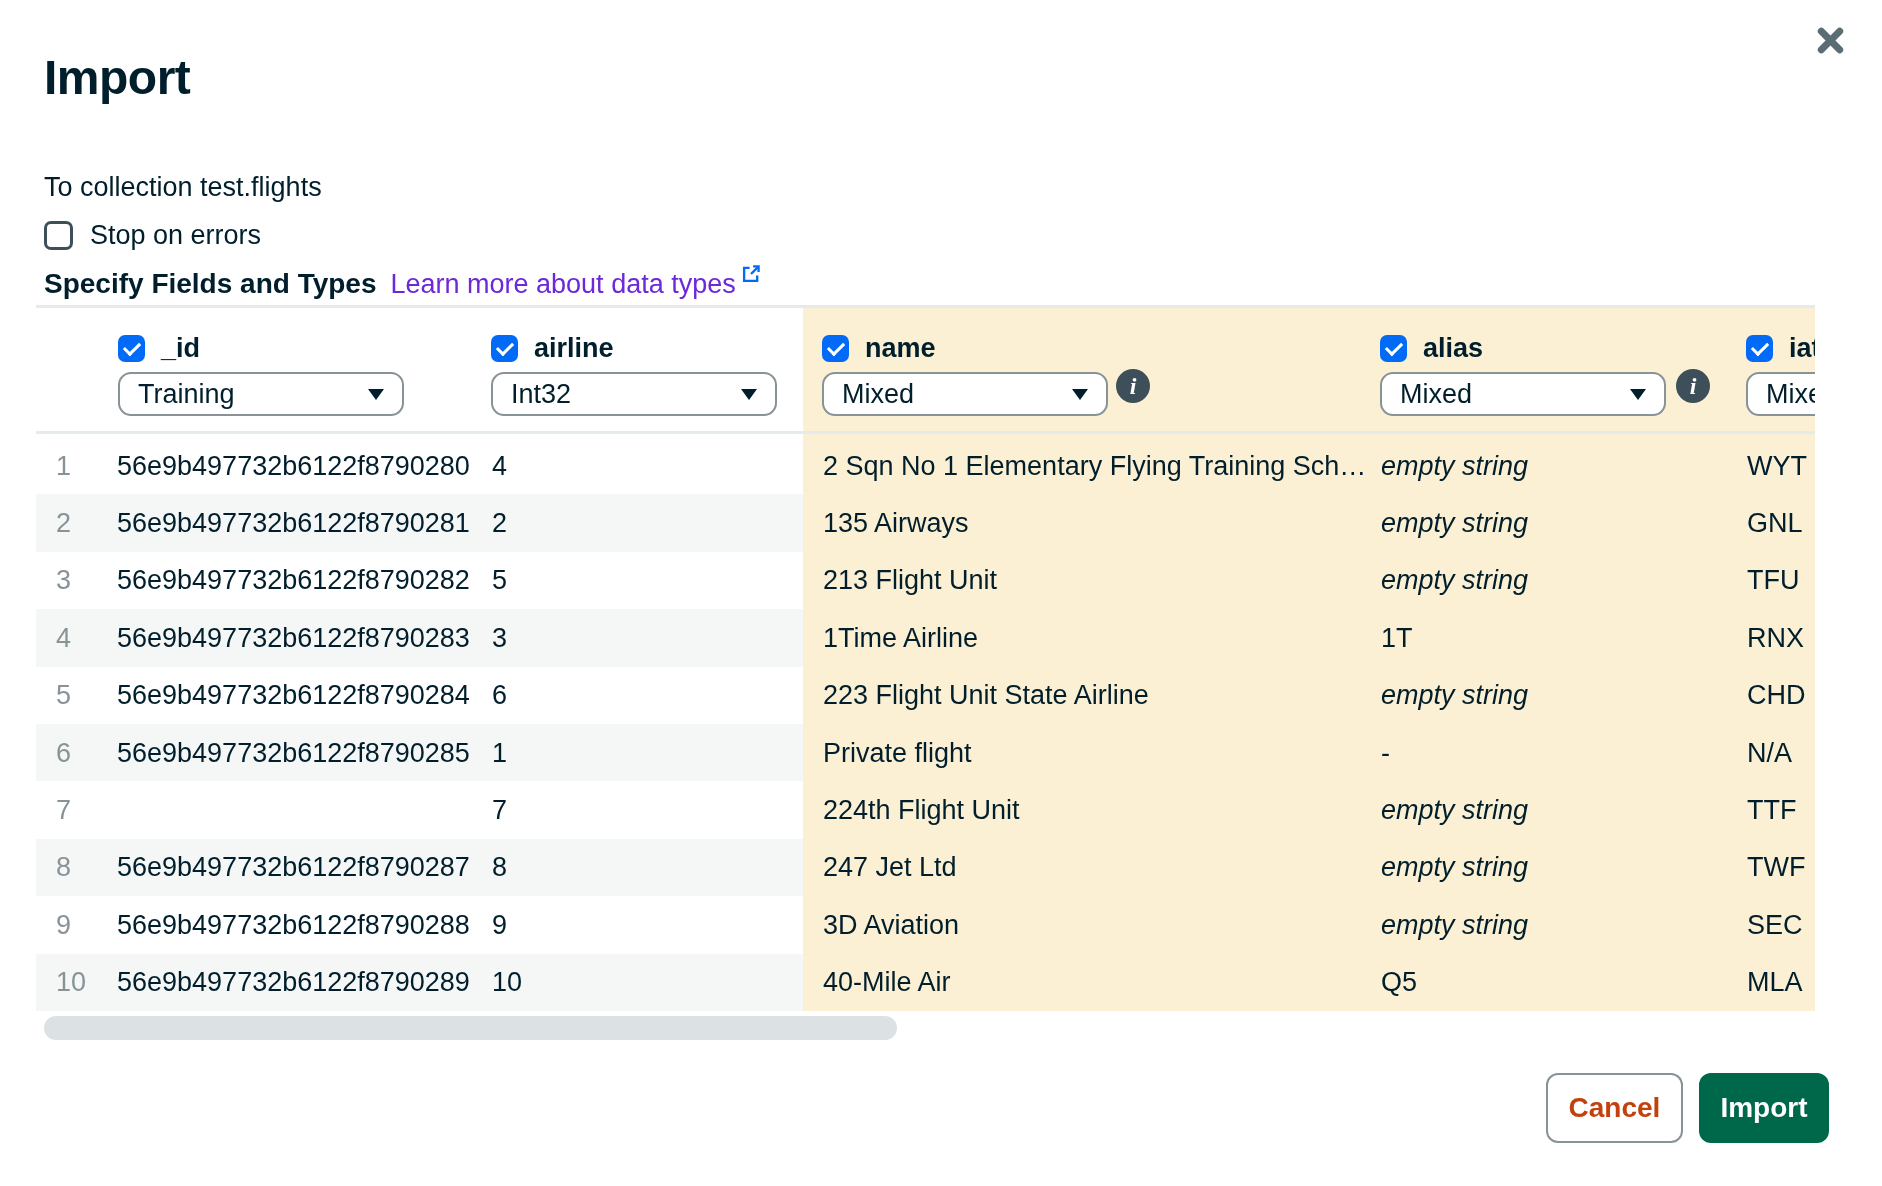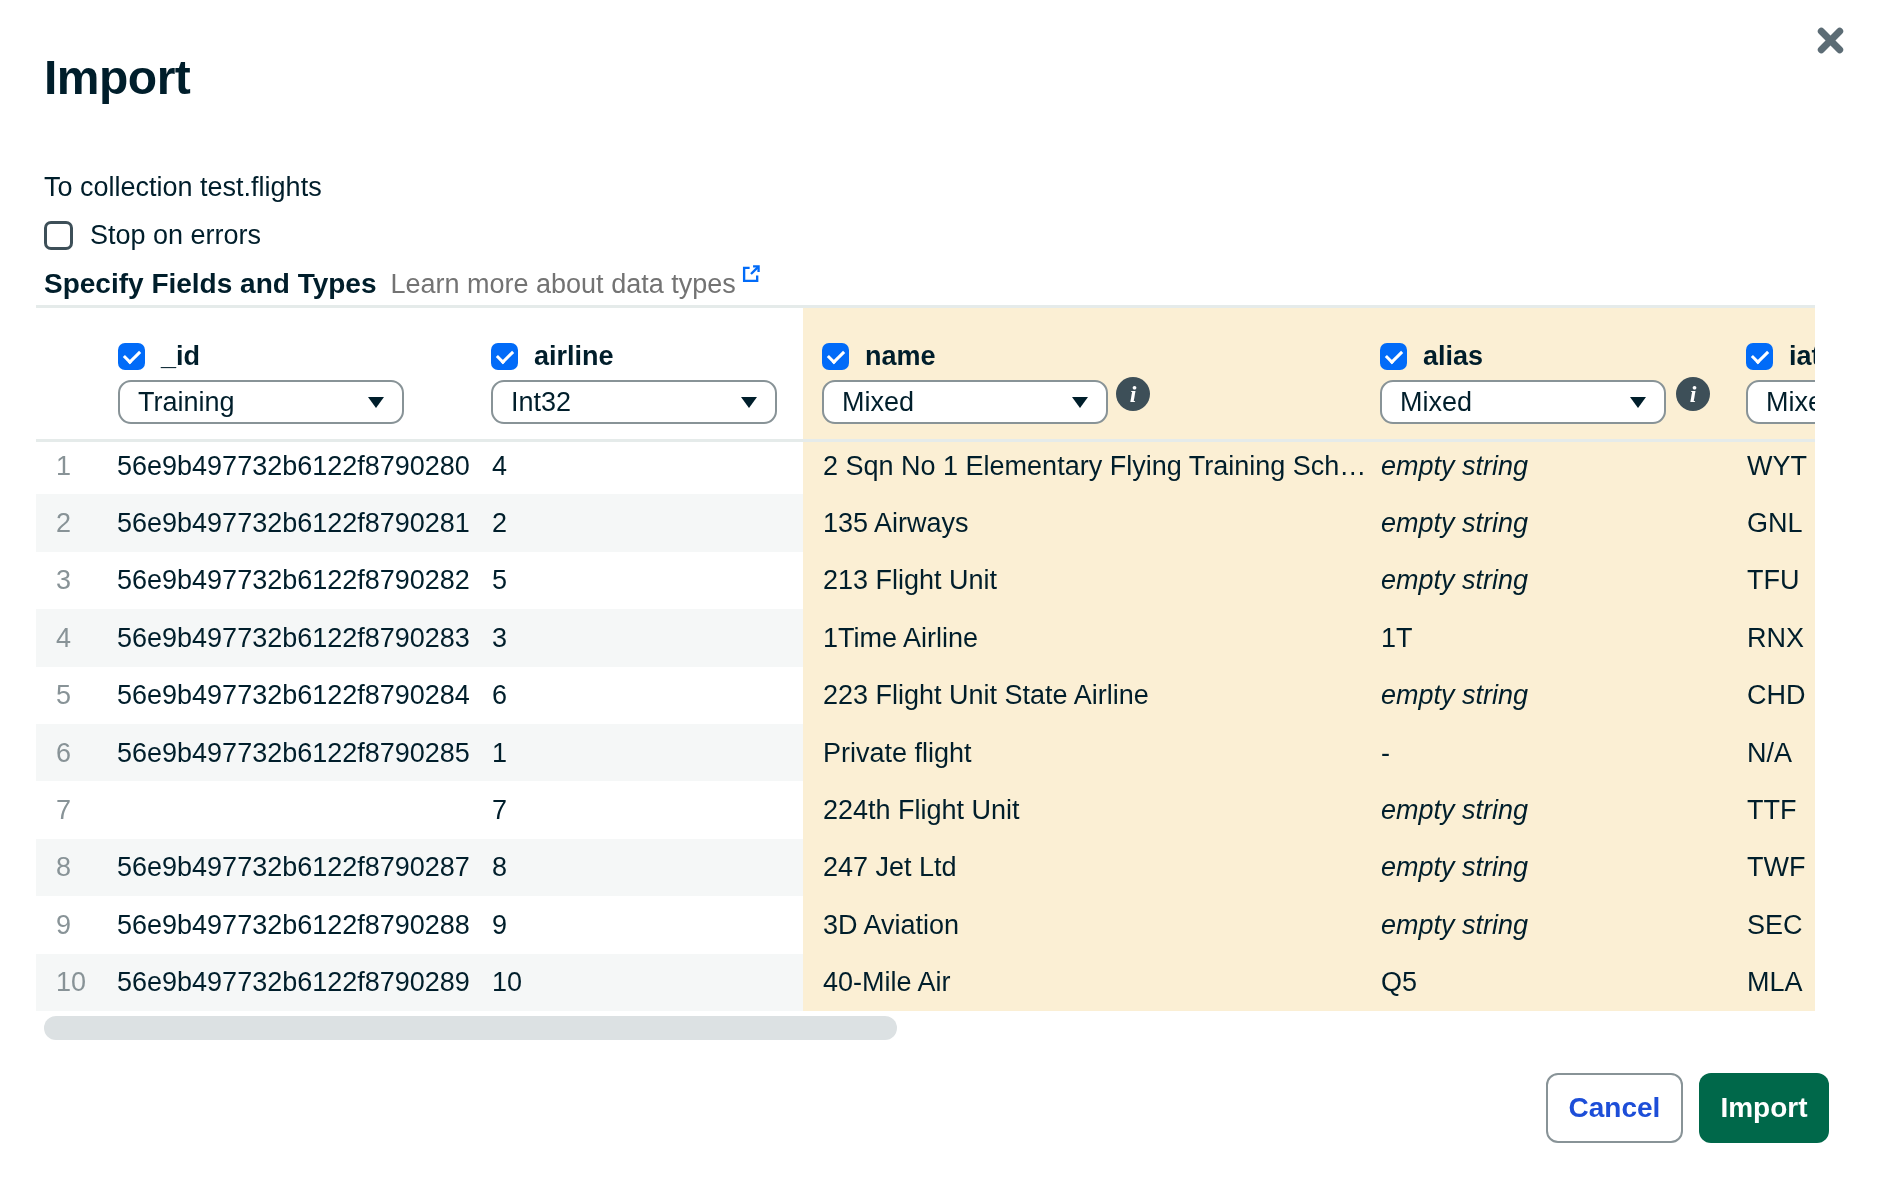--- a/index.html
+++ b/index.html
@@ -11,37 +11,37 @@
 
   
   .title { position:absolute; left:44px; top:50px; font-size:48px; font-weight:700; letter-spacing:-0.5px; }
   .subtitle { position:absolute; left:44px; top:172px; font-size:27px; }
   .stop-row { position:absolute; left:44px; top:220px; display:flex; align-items:center; gap:17px; }
   .cb-empty { width:29px; height:29px; border:3px solid #3D4F58; border-radius:7px; background:#fff; flex:0 0 auto; }
   .stop-label { font-size:27px; }
 
   .section-row { position:absolute; left:44px; top:268px; display:flex; align-items:center; gap:14px; }
   .section-label { font-size:28px; font-weight:700; }
-  .learn-link { font-size:27px; color:#737373; text-decoration:none; display:inline-flex; align-items:flex-start; gap:4px; cursor:pointer;text-align:right; }
+  .learn-link { font-size:27px; color:#6d28d9; text-decoration:none; display:inline-flex; align-items:flex-start; gap:4px; cursor:pointer;text-align:right; }
   .ext-icon { margin-top:-6px; }
 
   
   .close-btn { position:absolute; left:1808px; top:18px; width:44px; height:44px; cursor:pointer; }
   .close-btn .bar { position:absolute; left:6px; top:19px; width:33px; height:7px; border-radius:4px; background:#5C6C75; }
   .close-btn .bar.b1 { transform:rotate(45deg); }
   .close-btn .bar.b2 { transform:rotate(-45deg); }
 
   
   .ftable {
     position:absolute; left:36px; top:305px; width:1779px; height:706px;
     border-top:3px solid #E5EBEA; overflow:hidden; background:#fff;
   }
   .yellow-overlay { position:absolute; left:767px; top:0; width:1012px; height:100%; background:#FBEFD4; }
 
-  .thead { position:absolute; left:0; top:0; width:1779px; height:126px; border-bottom:3px solid #E5EBEA;margin-top:8px; }
+  .thead { position:absolute; left:0; top:0; width:1779px; height:126px; border-bottom:3px solid #E5EBEA; }
   .hcol { position:absolute; top:25px; }
   .hcol-id    { left:82px;  }
   .hcol-air   { left:455px; }
   .hcol-name  { left:786px;text-align:right; }
   .hcol-alias { left:1344px;}
   .hcol-iata  { left:1710px;}
   .chk-line { display:flex; align-items:center; gap:16px; height:30px; }
   .cb { width:27px; height:27px; border-radius:7px; background:#016BF8; position:relative; flex:0 0 auto; cursor:pointer; }
   .cb::after { content:""; position:absolute; left:6px; top:7px; width:13px; height:7px;
                border-left:3px solid #fff; border-bottom:3px solid #fff; transform:rotate(-45deg); }
@@ -72,21 +72,21 @@
   .cell.c-iata{ left:1711px; }
   .cell.italic { font-style:italic; }
 
   
   .hscroll-thumb { position:absolute; left:44px; top:1016px; width:853px; height:24px; border-radius:12px; background:#DCE1E3; cursor:pointer; }
 
   
   .btn { position:absolute; top:1073px; height:70px; border-radius:12px; font-size:28px; font-weight:700;
          display:flex; align-items:center; justify-content:center; cursor:pointer;
          font-family:"Liberation Sans","DejaVu Sans",sans-serif; }
-  .btn-cancel { left:1546px; width:137px; background:#fff; border:2px solid #889397; color:#1d4ed8; }
+  .btn-cancel { left:1546px; width:137px; background:#fff; border:2px solid #889397; color:#c2410c; }
   .btn-import { left:1699px; width:130px; background:#00684A; border:none; color:#fff; }
 </style>
 </head>
 <body>
 
 <div class="modal">
 
   <div class="close-btn">
     <span class="bar b1"></span>
       <span class="bar b2"></span>

